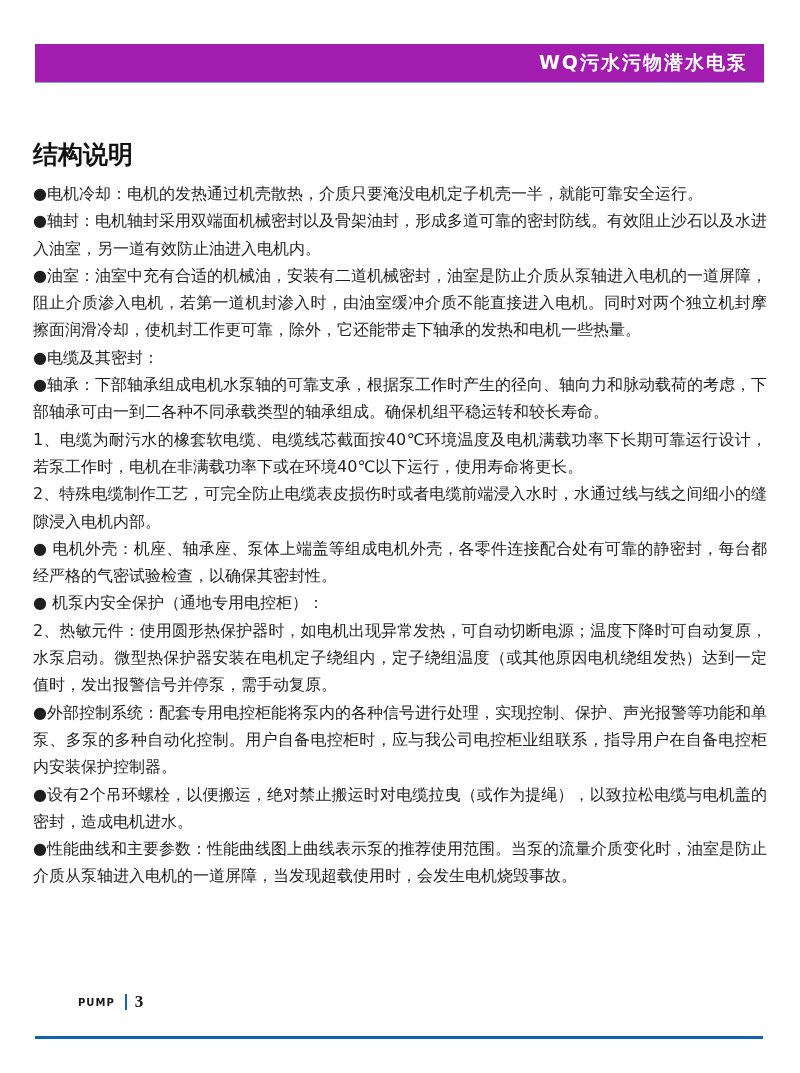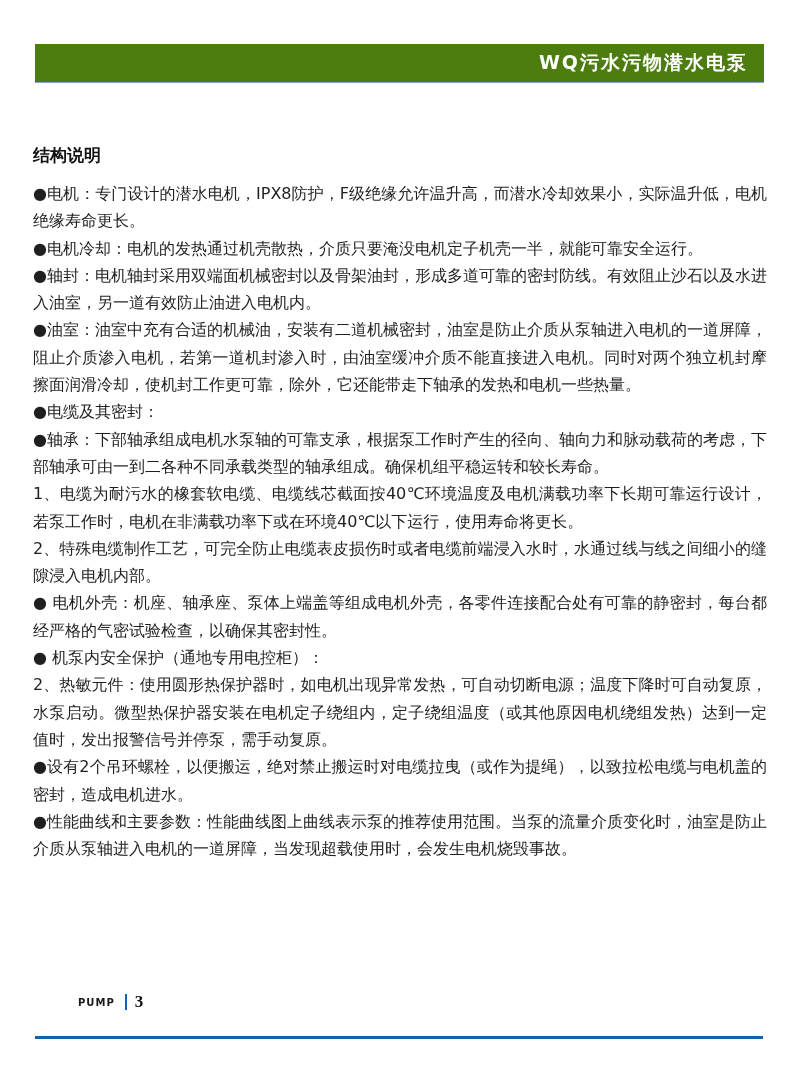--- a/index.html
+++ b/index.html
@@ -11,21 +11,21 @@
     font-family: "DejaVu Sans", sans-serif;
     color: #1f1f1f;
     overflow: hidden;
   }
   .banner {
     position: absolute;
     left: 35px;
     top: 44px;
     width: 729px;
     height: 39px;
-    background: #4d7c0f;
+    background: #a21caf;
     border-bottom: 1px solid #7aa9d6;
     box-sizing: border-box;
     display: flex;
     align-items: center;
     justify-content: flex-end;
     padding-right: 16px;
   }
   .banner-title {
     color: #ffffff;
     font-size: 19px;
@@ -33,21 +33,21 @@
     letter-spacing: 2px;
     white-space: nowrap;
   }
   .content {
     position: absolute;
     left: 33px;
     top: 143px;
     width: 734px;
   }
   .section-title {
-    font-size: 17px;
+    font-size: 25px;
     font-weight: bold;
     color: #111111;
     margin: 0 0 13px 0;
     line-height: 24px;
   }
   .para {
     margin: 0;
     font-size: 16px;
     line-height: 27.3px;
     text-align: justify;
@@ -93,31 +93,31 @@
 <body>
 
 <div class="page">
 
   <div class="banner">
     <span class="banner-title">WQ污水污物潜水电泵</span>
   </div>
 
   <div class="content">
     <h1 class="section-title">结构说明</h1>
-    <p class="para">●电机：专门设计的潜水电机，IPX8防护，F级绝缘允许温升高，而潜水冷却效果小，实际温升低，电机绝缘寿命更长。</p>
     <p class="para">●电机冷却：电机的发热通过机壳散热，介质只要淹没电机定子机壳一半，就能可靠安全运行。</p>
     <p class="para">●轴封：电机轴封采用双端面机械密封以及骨架油封，形成多道可靠的密封防线。有效阻止沙石以及水进入油室，另一道有效防止油进入电机内。</p>
     <p class="para">●油室：油室中充有合适的机械油，安装有二道机械密封，油室是防止介质从泵轴进入电机的一道屏障，阻止介质渗入电机，若第一道机封渗入时，由油室缓冲介质不能直接进入电机。同时对两个独立机封摩擦面润滑冷却，使机封工作更可靠，除外，它还能带走下轴承的发热和电机一些热量。</p>
     <p class="para">●电缆及其密封：</p>
     <p class="para">●轴承：下部轴承组成电机水泵轴的可靠支承，根据泵工作时产生的径向、轴向力和脉动载荷的考虑，下部轴承可由一到二各种不同承载类型的轴承组成。确保机组平稳运转和较长寿命。</p>
     <p class="para">1、电缆为耐污水的橡套软电缆、电缆线芯截面按40℃环境温度及电机满载功率下长期可靠运行设计，若泵工作时，电机在非满载功率下或在环境40℃以下运行，使用寿命将更长。</p>
     <p class="para">2、特殊电缆制作工艺，可完全防止电缆表皮损伤时或者电缆前端浸入水时，水通过线与线之间细小的缝隙浸入电机内部。</p>
     <p class="para">● 电机外壳：机座、轴承座、泵体上端盖等组成电机外壳，各零件连接配合处有可靠的静密封，每台都经严格的气密试验检查，以确保其密封性。</p>
     <p class="para">● 机泵内安全保护（通地专用电控柜）：</p>
     <p class="para">2、热敏元件：使用圆形热保护器时，如电机出现异常发热，可自动切断电源；温度下降时可自动复原，水泵启动。微型热保护器安装在电机定子绕组内，定子绕组温度（或其他原因电机绕组发热）达到一定值时，发出报警信号并停泵，需手动复原。</p>
+    <p class="para">●外部控制系统：配套专用电控柜能将泵内的各种信号进行处理，实现控制、保护、声光报警等功能和单泵、多泵的多种自动化控制。用户自备电控柜时，应与我公司电控柜业组联系，指导用户在自备电控柜内安装保护控制器。</p>
     <p class="para">●设有2个吊环螺栓，以便搬运，绝对禁止搬运时对电缆拉曳（或作为提绳），以致拉松电缆与电机盖的密封，造成电机进水。</p>
     <p class="para">●性能曲线和主要参数：性能曲线图上曲线表示泵的推荐使用范围。当泵的流量介质变化时，油室是防止介质从泵轴进入电机的一道屏障，当发现超载使用时，会发生电机烧毁事故。</p>
   </div>
 
   <div class="footer-rule"></div>
   <div class="footer-row">
     <span class="footer-brand">PUMP</span>
     <span class="footer-sep"></span>
     <span class="footer-page">3</span>
   </div>

